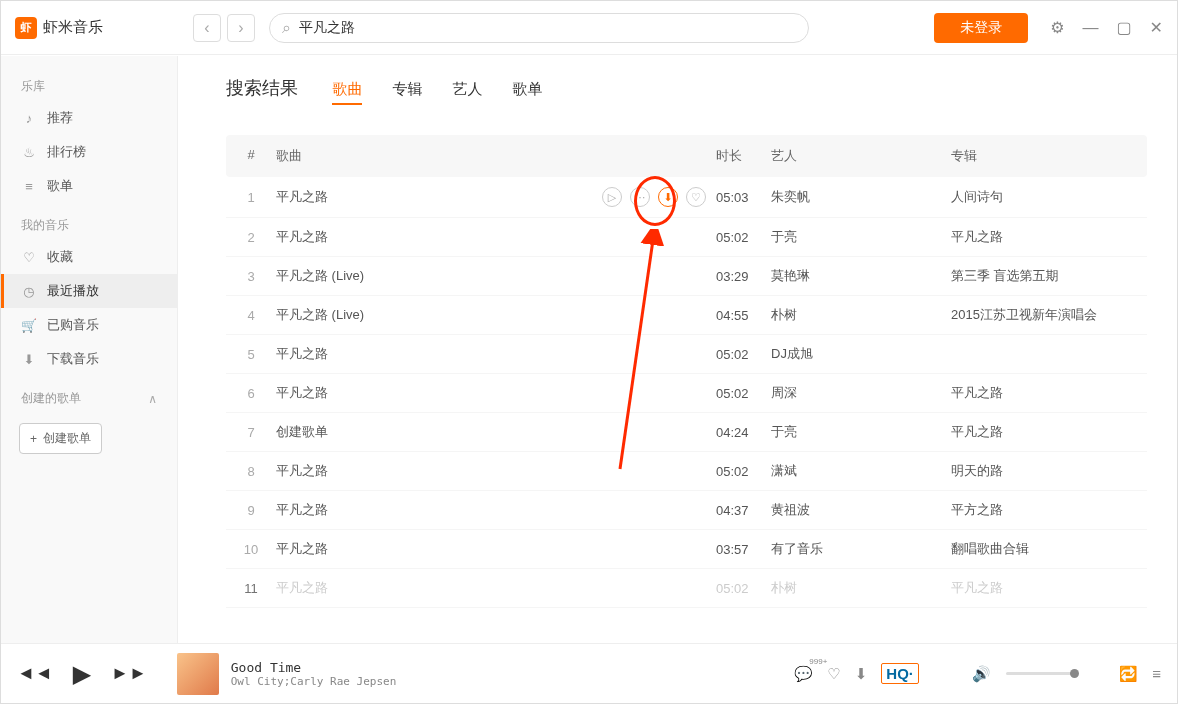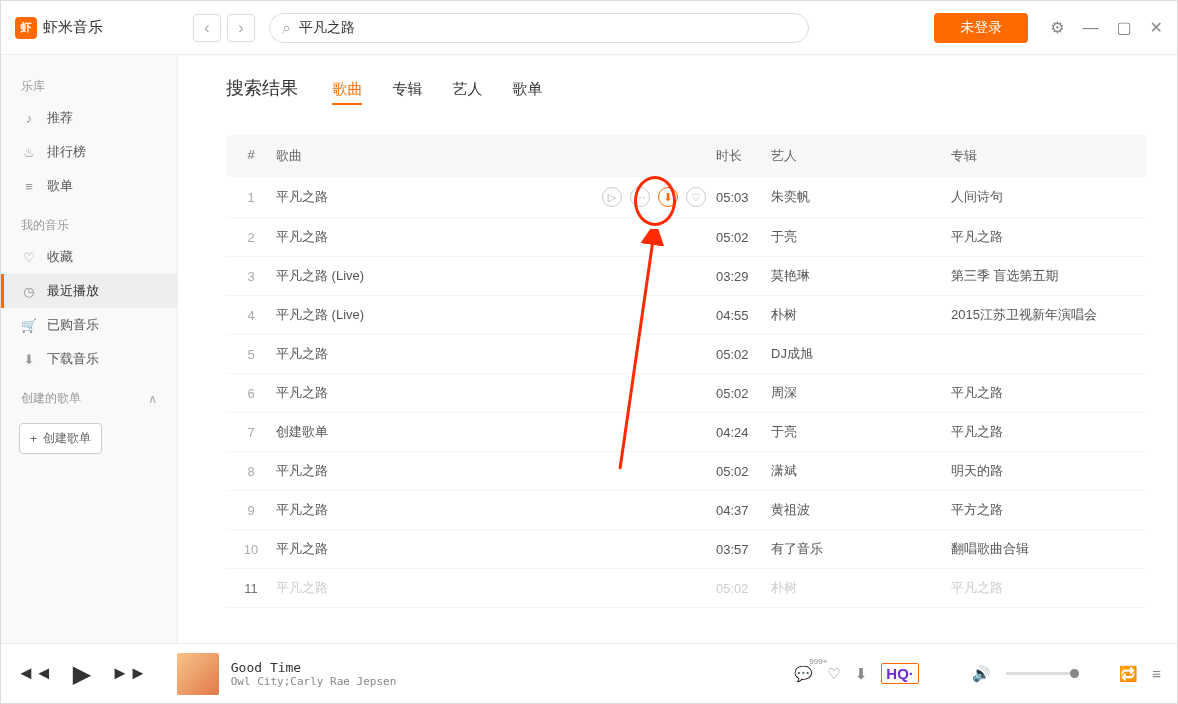--- a/index.html
+++ b/index.html
@@ -54,21 +54,21 @@
 .pl-controls { display: flex; align-items: center; gap: 20px; }
 .pl-controls span { cursor: pointer; font-size: 18px; color: #333; }
 .pl-controls .play { font-size: 24px; }
 .pl-track { display: flex; align-items: center; gap: 12px; margin-left: 30px; }
 .pl-cover { width: 42px; height: 42px; background: linear-gradient(135deg,#f9c38a,#e07a4a); border-radius: 2px; }
 .pl-meta { font-size: 12px; }
 .pl-title { color: #333; font-family: monospace; font-size: 13px; }
 .pl-artist { color: #888; font-family: monospace; font-size: 11px; }
 .pl-right { margin-left: auto; display: flex; align-items: center; gap: 14px; color: #888; }
 .pl-right span { cursor: pointer; font-size: 15px; }
-.hq-badge { border: 1px solid #ff6a00; color: #6d28d9; font-size: 10px; padding: 1px 4px; border-radius: 2px; font-weight: bold; }
+.hq-badge { border: 1px solid #ff6a00; color: #0369a1; font-size: 10px; padding: 1px 4px; border-radius: 2px; font-weight: bold; }
 .vol-bar { width: 70px; height: 3px; background: #ddd; border-radius: 2px; position: relative; }
 .vol-bar::after { content:''; position:absolute; right:-3px; top:-3px; width:9px; height:9px; background:#888; border-radius:50%; }
 .comment-badge { position: relative; }
 .comment-badge::after { content:'999+'; position:absolute; top:-8px; right:-14px; font-size:8px; color:#888; }
 
 
 .anno-circle { position: absolute; width: 42px; height: 50px; border: 3px solid #ff2a00; border-radius: 50%; top: 175px; left: 633px; pointer-events: none; z-index: 100; }
 .anno-arrow { position: absolute; top: 228px; left: 609px; pointer-events: none; z-index: 100; }
 </style>
 </head>

